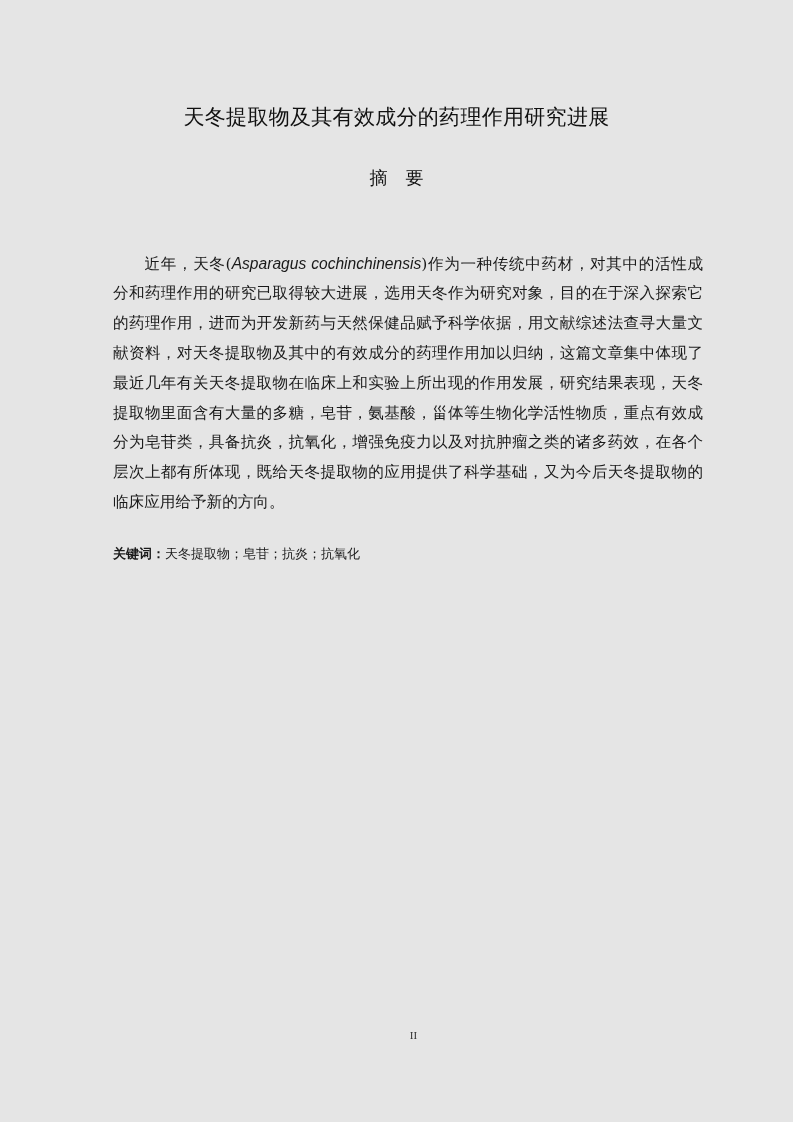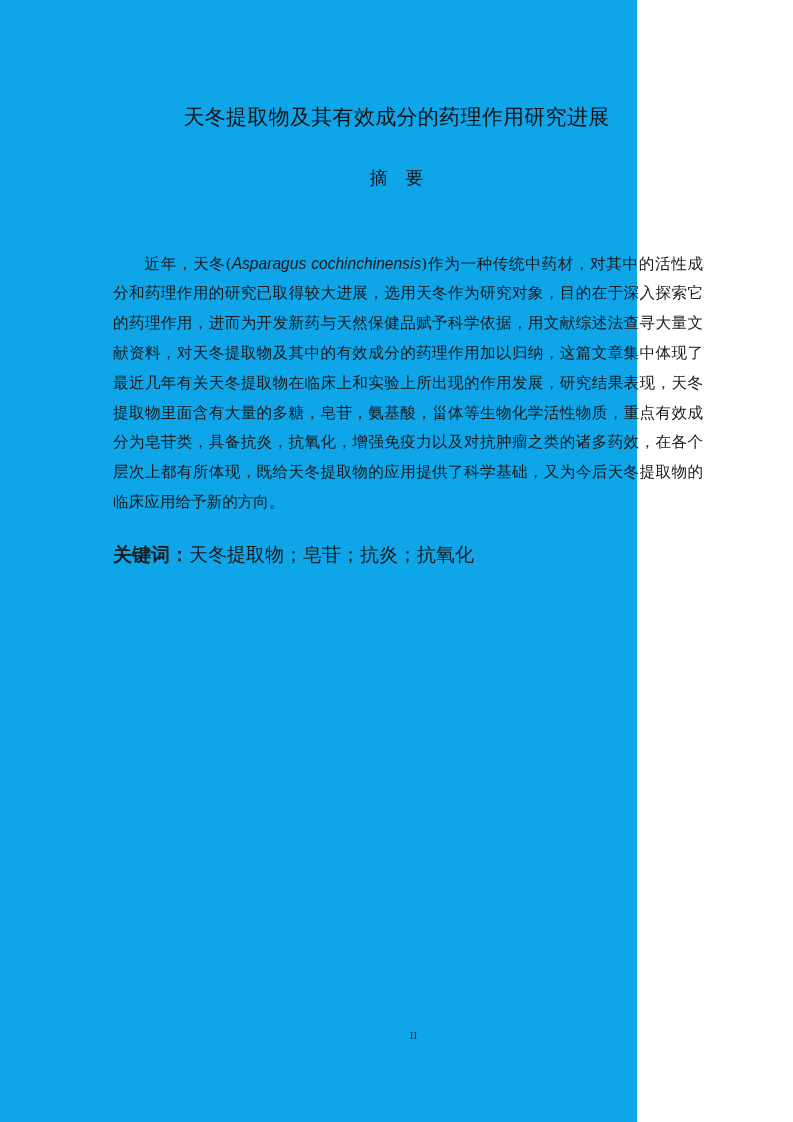--- a/index.html
+++ b/index.html
@@ -11,23 +11,23 @@
       width: 793px;
       height: 1122px;
       position: relative;
       overflow: hidden;
       color: #111111;
       font-family: "DejaVu Serif", "Liberation Serif", serif;
     }
     .page {
       position: absolute;
       left: 0; top: 0;
-      width: 637px;
+      width: 793px;
       height: 1122px;
-      background: #0ea5e9;
+      background: #e5e5e5;
     }
     .title {
       position: absolute;
       left: 0;
       top: 103px;
       width: 793px;
       text-align: center;
       font-family: "DejaVu Sans", "Liberation Sans", sans-serif;
       font-size: 21px;
       line-height: 28px;
@@ -64,21 +64,21 @@
     }
     .abstract-body i {
       font-family: Liberation Sans, sans-serif;
       font-style: italic;
     }
     .keywords {
       position: absolute;
       left: 113px;
       top: 542px;
       width: 590px;
-      font-size: 19px;
+      font-size: 13px;
       line-height: 24px;
       color: #1a1a1a;
     }
     .keywords .kw-label {
       font-family: "DejaVu Sans", "Liberation Sans", sans-serif;
       font-weight: bold;
     }
     .page-number {
       position: absolute;
       left: 17px;

